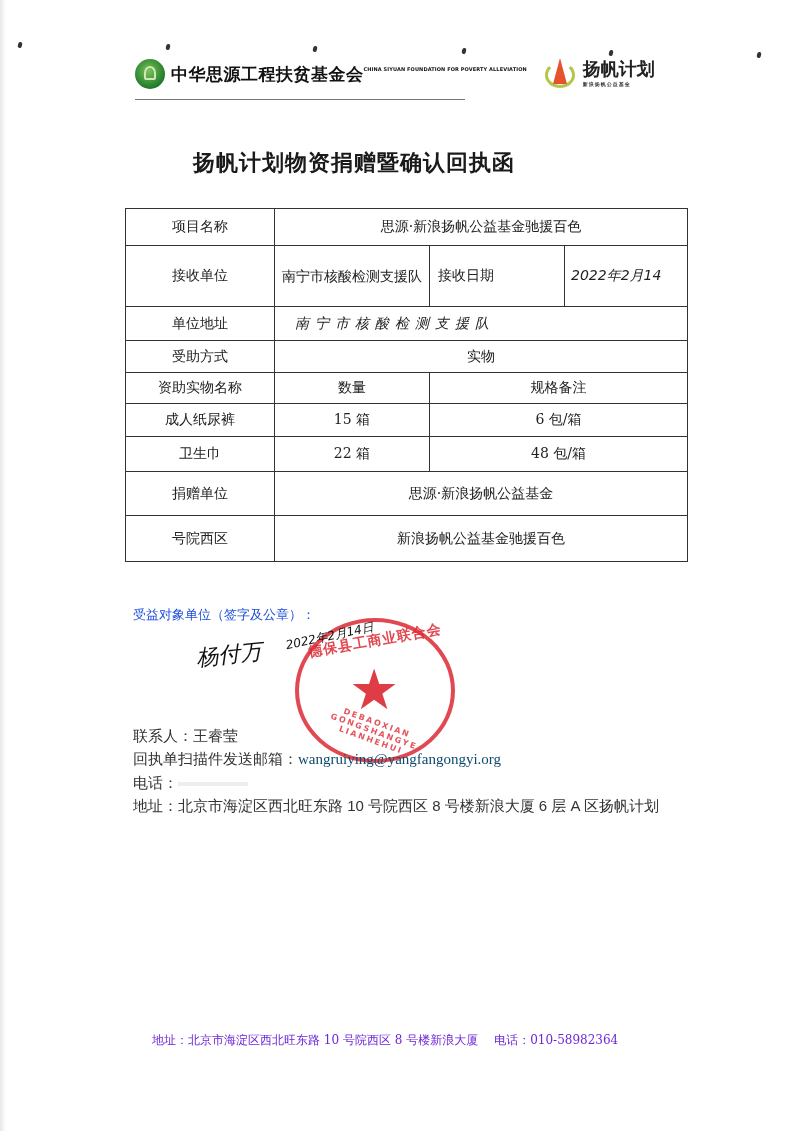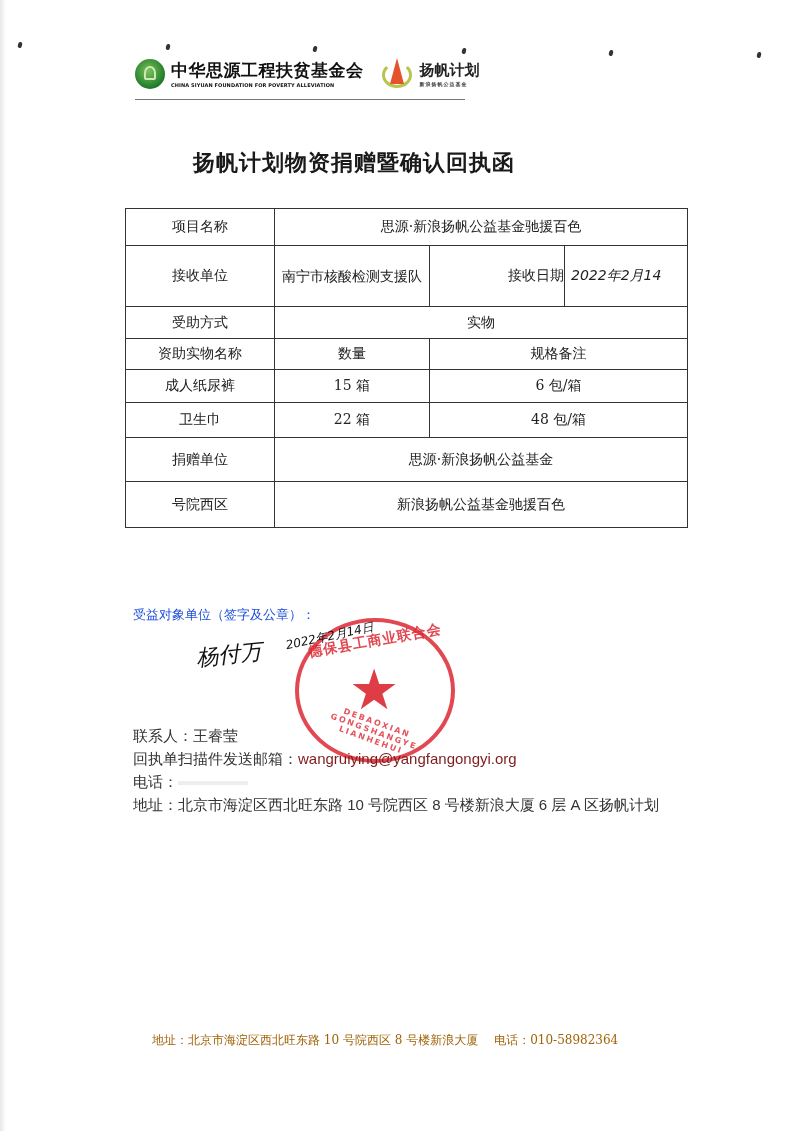--- a/index.html
+++ b/index.html
@@ -4,28 +4,28 @@
 <style>
   html, body { margin:0; padding:0; }
   body { width:800px; height:1131px; background:#ffffff; position:relative; overflow:hidden;
          font-family:"DejaVu Serif", "Liberation Serif", serif; color:#222; }
   .dot { position:absolute; width:4px; height:6px; background:#333; border-radius:2px; transform:rotate(15deg); }
   .left-edge { position:absolute; left:0; top:0; width:6px; height:1131px; background:linear-gradient(to right,#e8e8e8,#fff); }
 
   .header { position:absolute; left:135px; top:52px; height:44px; display:flex; align-items:center; }
   .logo1 { width:30px; height:30px; border-radius:50%; background:radial-gradient(circle at 45% 40%, #7cc35a, #1f7a2a 70%, #0f5a1c); margin-right:6px; position:relative; }
   .logo1::after { content:""; position:absolute; left:9px; top:7px; width:12px; height:14px; border:2px solid #cfe9b8; border-radius:50% 50% 2px 2px; box-sizing:border-box; }
-  .org1 { display:flex; flex-direction:column; }
+  .org1 { display:flex; }
   .org1-cn { font-family:"DejaVu Sans", sans-serif; font-weight:bold; font-size:17px; color:#111; letter-spacing:0.5px; line-height:20px; }
   .org1-en { font-family:"DejaVu Sans", sans-serif; font-weight:bold; font-size:5px; color:#111; letter-spacing:0.1px; margin-top:2px; }
   .logo2 { width:30px; height:32px; margin-left:18px; margin-right:8px; position:relative; }
   .logo2 .ring { position:absolute; left:0; top:4px; width:30px; height:26px; border-radius:50%; border:3px solid #b7c64a; box-sizing:border-box; border-top-color:transparent; }
   .logo2 .sail { position:absolute; left:8px; top:0; width:0; height:0; border-left:7px solid transparent; border-right:7px solid transparent; border-bottom:26px solid #e4532c; }
   .org2 { display:flex; flex-direction:column; }
-  .org2-cn { font-family:Liberation Sans, sans-serif; font-weight:bold; font-size:15px; color:#222; line-height:18px; }
+  .org2-cn { font-family:Liberation Mono, monospace; font-weight:bold; font-size:18px; color:#222; line-height:18px; }
   .org2-sub { font-family:"DejaVu Sans", sans-serif; font-size:5px; font-weight:bold; color:#333; margin-top:2px; letter-spacing:1px; }
   .header-rule { position:absolute; left:135px; top:99px; width:330px; height:1px; background:#777; }
 
   .title { position:absolute; left:0; top:148px; width:708px; text-align:center; font-family:"DejaVu Sans", sans-serif;
            font-weight:bold; font-size:22px; color:#1a1a1a; letter-spacing:1px; }
 
   table.form { position:absolute; left:125px; top:208px; width:562px; border-collapse:collapse; table-layout:fixed; }
   table.form td { border:1.5px solid #333; text-align:center; vertical-align:middle; font-size:14px; color:#222; padding:0; }
   .c1 { width:149px; } .c2 { width:155px; } .c3 { width:135px; } .c4 { width:123px; }
   .hand { font-family:"DejaVu Sans", sans-serif; font-style:italic; color:#111; }
@@ -39,24 +39,24 @@
   .sign-date { position:absolute; left:285px; top:628px; font-family:"DejaVu Sans", sans-serif; font-style:italic; font-size:12px; color:#111; transform:rotate(-12deg); }
 
   .seal { position:absolute; left:295px; top:618px; width:160px; height:145px; border-radius:50%; border:4px solid rgba(220,40,50,0.85); box-sizing:border-box; }
   .seal-text { position:absolute; left:0; top:10px; width:100%; text-align:center; font-family:"DejaVu Sans", sans-serif; font-weight:bold; font-size:14px; color:rgba(220,40,50,0.85); letter-spacing:1px; transform:rotate(-10deg); }
   .seal-star { position:absolute; left:50px; top:40px; font-size:56px; color:rgba(220,40,50,0.9); line-height:56px; }
   .seal-bottom { position:absolute; left:10px; bottom:14px; width:130px; text-align:center; font-family:"DejaVu Sans", sans-serif; font-weight:bold; font-size:8px; color:rgba(220,40,50,0.8); letter-spacing:2px; transform:rotate(20deg); }
 
   .contact { position:absolute; left:133px; top:724px; font-family:"Liberation Sans", "DejaVu Sans", sans-serif; font-size:15px; color:#333; line-height:23px; }
   .contact .line { white-space:nowrap; }
   .contact .wrap { width:565px; white-space:normal; }
-  .email { font-family:Liberation Sans, sans-serif; font-size:15px; color:#7f1d1d; }
+  .email { font-family:Liberation Serif, serif; font-size:15px; color:#0c4a6e; }
   .phone-blur { display:inline-block; width:70px; height:4px; background:#eee; vertical-align:middle; }
 
-  .footer { position:absolute; left:152px; top:1032px; font-size:12px; color:#a16207; white-space:nowrap; }
+  .footer { position:absolute; left:152px; top:1032px; font-size:12px; color:#6d28d9; white-space:nowrap; }
   .footer .gap { display:inline-block; width:16px; }
 </style>
 </head>
 <body>
 
 <div class="left-edge"></div>
 <div class="dot" style="left:18px;top:42px"></div>
 <div class="dot" style="left:166px;top:44px"></div>
 <div class="dot" style="left:313px;top:46px"></div>
 <div class="dot" style="left:462px;top:48px"></div>
@@ -90,22 +90,26 @@
       <col class="c4">
     </colgroup>
   <tbody>
       <tr style="height:37px">
     <td>项目名称</td>
     <td colspan="3">思源·新浪扬帆公益基金驰援百色</td>
   </tr>
   <tr style="height:61px">
     <td>接收单位</td>
     <td class="two-line">南宁市核酸检测支援队</td>
-    <td style="text-align:right;padding-left:8px">接收日期</td>
+    <td style="text-align:left;padding-left:8px">接收日期</td>
     <td class="hand hand-date">2022年2月14</td>
+  </tr>
+  <tr style="height:34px">
+    <td>单位地址</td>
+    <td colspan="3" class="hand hand-addr">南宁市核酸检测支援队</td>
   </tr>
   <tr style="height:32px">
     <td>受助方式</td>
     <td colspan="3">实物</td>
   </tr>
   <tr style="height:31px">
     <td>资助实物名称</td>
     <td>数量</td>
     <td colspan="2">规格备注</td>
   </tr>

